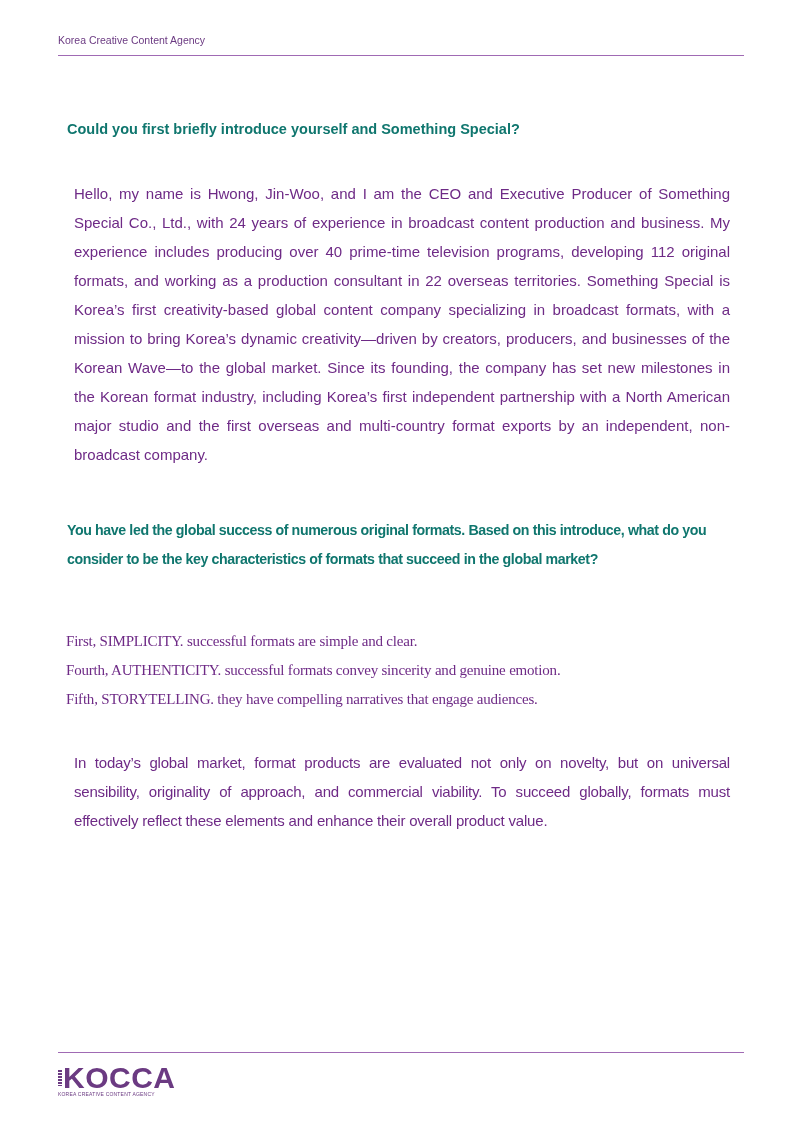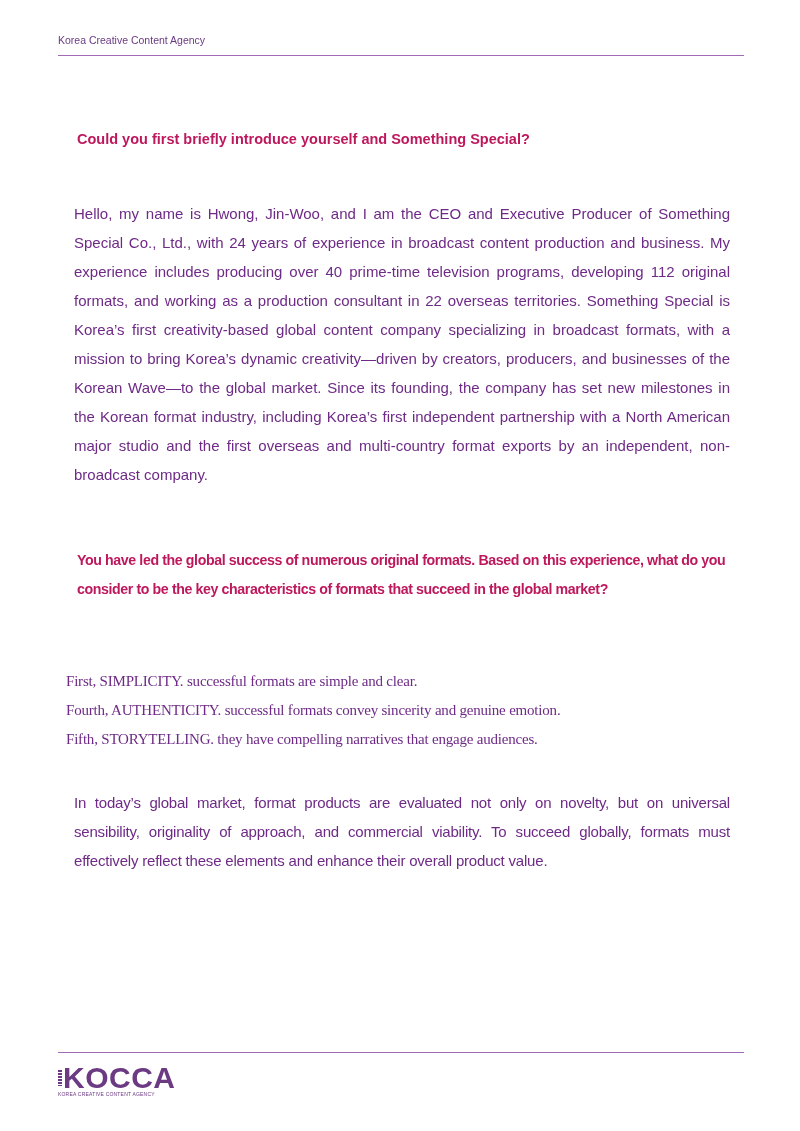--- a/index.html
+++ b/index.html
@@ -10,22 +10,22 @@
       font-size: 10.5px; color: #6b3a82;
     }
     .rule { position: absolute; left: 58px; width: 686px; height: 1px; background: #a06ab4; }
     .rule.top { top: 55px; }
     .rule.bottom { top: 1052px; }
     .content {
       position: absolute; left: 66px; width: 672px; top: 114px;
       font-family: "Liberation Sans", sans-serif;
     }
     .question {
-      font-size: 14.5px; font-weight: bold; color: #be185d;
-      line-height: 29px; margin: 11px;
+      font-size: 14.5px; font-weight: bold; color: #0f766e;
+      line-height: 29px; margin: 1px;
     }
     .question.narrow { font-size: 14.2px; letter-spacing: -0.4px; }
     .answer {
       font-size: 15px; color: #6e2a86; line-height: 29px; margin: 8px;
       text-align: justify;
     }
     .answer.narrow { letter-spacing: -0.2px; }
     .gap-a { height: 26px; }
     .gap-b { height: 38px; }
     .gap-c { height: 26px; }
@@ -49,21 +49,21 @@
 <body>
 
 <div class="header">Korea Creative Content Agency</div>
 <div class="rule top"></div>
 
 <div class="content">
   <p class="question">Could you first briefly introduce yourself and Something Special?</p>
   <div class="gap-a"></div>
   <p class="answer">Hello, my name is Hwong, Jin-Woo, and I am the CEO and Executive Producer of Something Special Co.,  Ltd., with 24 years of experience in broadcast content production and business. My experience  includes producing over 40 prime-time television programs, developing 112 original formats, and  working as a production consultant in 22 overseas territories. Something Special is Korea’s first creativity-based global content company specializing in broadcast formats, with a mission to bring Korea’s dynamic creativity—driven by creators, producers, and businesses of the Korean Wave—to the global market. Since its founding, the company has set new milestones in the Korean format industry, including Korea’s first independent partnership with a North American major studio and the first overseas and multi-country format exports by an independent, non-broadcast company.</p>
   <div class="gap-b"></div>
-  <p class="question narrow">You have led the global success of numerous original formats. Based on this experience, what do you consider to be the key characteristics of formats that succeed in the global market?</p>
+  <p class="question narrow">You have led the global success of numerous original formats. Based on this introduce, what do you consider to be the key characteristics of formats that succeed in the global market?</p>
   <div class="gap-c"></div>
   <div class="gap-c"></div>
   <div>
     <p class="list-line">First, SIMPLICITY. successful formats are simple and clear.</p>
     <p class="list-line">Fourth, AUTHENTICITY. successful formats convey sincerity and genuine emotion.</p>
     <p class="list-line">Fifth, STORYTELLING. they have compelling narratives that engage audiences.</p>
   </div>
   <div class="gap-c"></div>
   <p class="answer narrow">In today’s global market, format products are evaluated not only on novelty, but on universal sensibility, originality of approach, and commercial viability. To succeed globally, formats must effectively reflect these elements and enhance their overall product value.</p>
 </div>

